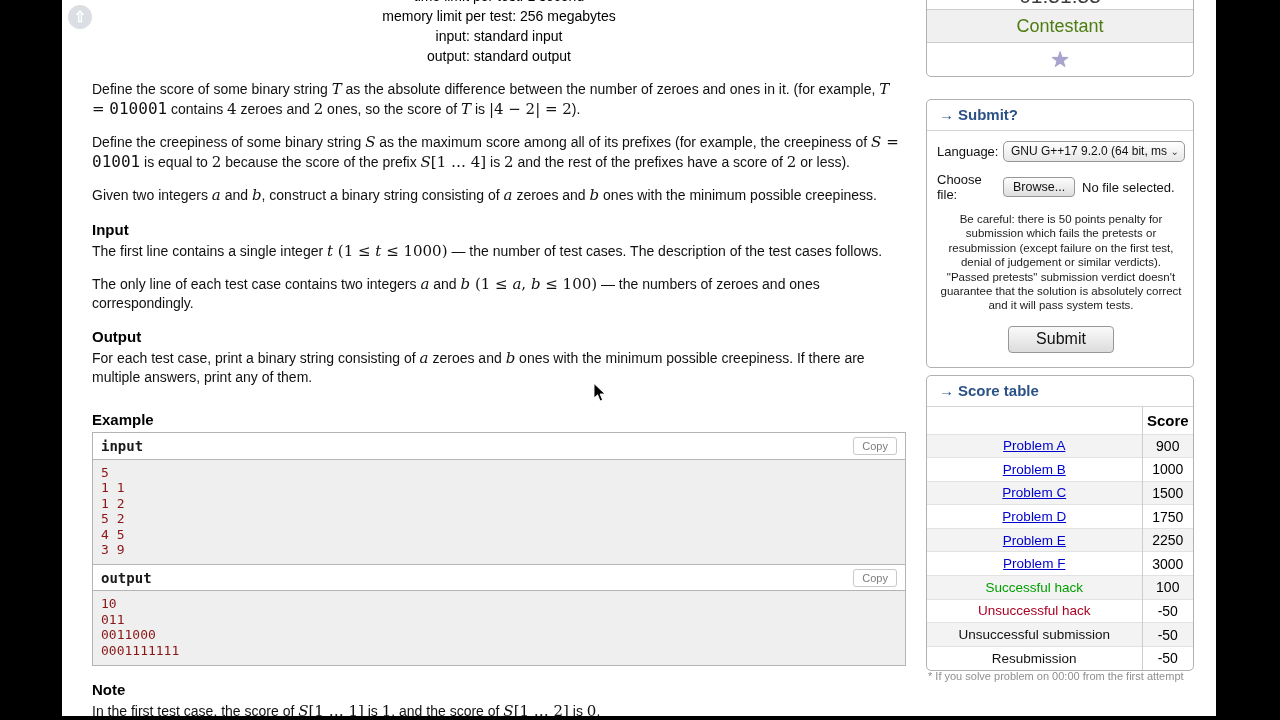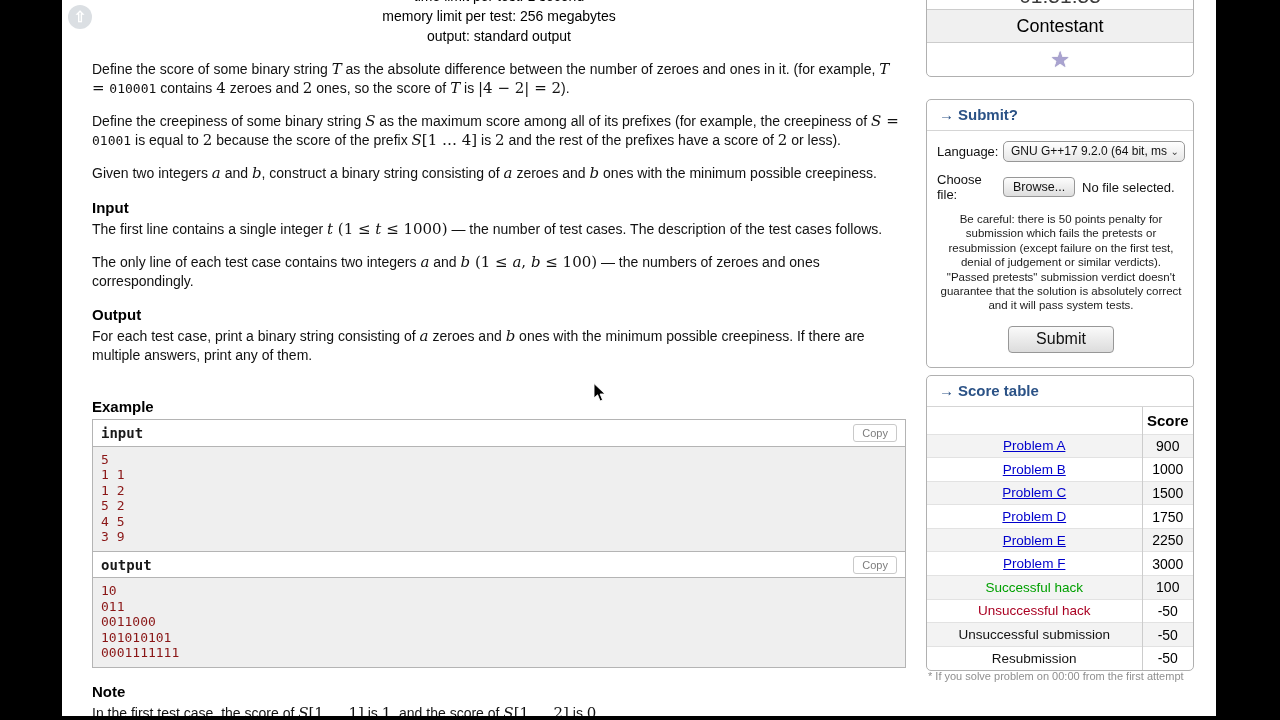--- a/index.html
+++ b/index.html
@@ -10,41 +10,41 @@
   .top-btn { position:absolute; left:6px; top:5px; width:24px; height:24px; border-radius:50%;
              background:#dbdfe3; color:#fff; display:flex; align-items:center; justify-content:center;
              font-size:15px; font-weight:bold; }
 
   
   .main-col { position:absolute; left:30px; top:0; width:814px; color:#111; }
   .header-block { margin-top:-14px; text-align:center; font-size:14px; line-height:20px; color:#000; }
   p.stmt { margin:14px 0; font-size:14px; line-height:19px; }
   .seg-m { font-family:"DejaVu Serif",serif; font-style:italic; font-size:15px; }
   .seg-n { font-family:"DejaVu Serif",serif; font-size:15px; }
-  .seg-c { font-family:"DejaVu Sans Mono",monospace; font-size:13px; }
+  .seg-c { font-family:"DejaVu Sans Mono",monospace; font-size:16px; }
   h3.sec { font-size:15px; font-weight:bold; margin-top:15px; margin-bottom:4px; color:#000; }
   h3.sec.inp { margin-top:16px; }
 
   
   .sample { border:1px solid #b4b4b4; margin-top:4px; }
   .sample-title { display:flex; justify-content:space-between; align-items:center;
                   padding:3px 8px; height:26px; background:#fff;
                   font-family:"DejaVu Sans Mono",monospace; font-weight:bold; font-size:14px; color:#1a1a1a; }
   .copy-btn { font-family:"Liberation Sans",sans-serif; font-weight:normal; font-size:11px; color:#7d7d7d;
               border:1px solid #c9c9c9; border-radius:3px; background:#fff; padding:2px 8px; }
   .sample-body { background:#efefef; border-top:1px solid #b4b4b4; padding:5px 8px 7px 8px;
                  font-family:"DejaVu Sans Mono",monospace; font-size:13px; line-height:15.4px; color:#8a1616; }
   .divider { border-top:1px solid #b4b4b4; }
 
   
   .sidebar { position:absolute; left:864px; top:0; width:268px; }
   .box { background:#fff; border:1px solid #b0b0b0; border-radius:5px; overflow:hidden; }
   .contest-box { position:absolute; left:0; top:-27px; width:268px; }
   .timer-row  { height:36px; line-height:44px; text-align:center; font-size:21px; color:#3c3c3c; border-bottom:1px solid #ccc; }
-  .role-row   { height:33px; line-height:33px; text-align:center; font-size:18px; color:#000000; background:#f0f0f0; border-bottom:1px solid #ccc; }
+  .role-row   { height:33px; line-height:33px; text-align:center; font-size:18px; color:#4d7c0f; background:#f0f0f0; border-bottom:1px solid #ccc; }
   .star-row   { height:33px; display:flex; align-items:center; justify-content:center; }
   .star-glyph { font-size:22px; color:#a9a3d0; text-shadow:0 0 1px #7d76a8; line-height:22px; }
 
   .caption { padding:6px 12px 7px 12px; font-size:15px; font-weight:bold; color:#2b5286; border-bottom:1px solid #d5d5d5; }
   .caption .arrow { font-weight:normal; margin-right:4px; }
 
   .submit-box { position:absolute; left:0; top:99px; width:268px; }
   .submit-body { padding:10px 8px 10px 10px; }
   .form-row { display:flex; align-items:center; margin-bottom:10px; }
   .form-label { font-size:13px; color:#111; width:66px; flex:0 0 66px; }
@@ -85,35 +85,36 @@
 <div class="page">
 
   <div class="top-btn">
     <span>⇧</span>
   </div>
 
   <div class="main-col">
     <div class="header-block">
       <div>time limit per test: 1 second</div>
       <div>memory limit per test: 256 megabytes</div>
+      <div>input: standard input</div>
       <div>output: standard output</div>
     </div>
 
     <p class="stmt"><span class="seg-t">Define the score of some binary string </span><span class="seg-m">T</span><span class="seg-t"> as the absolute difference between the number of zeroes and ones in it. (for example, </span><span class="seg-m">T</span><span class="seg-n"> = </span><span class="seg-c">010001</span><span class="seg-t"> contains </span><span class="seg-n">4</span><span class="seg-t"> zeroes and </span><span class="seg-n">2</span><span class="seg-t"> ones, so the score of </span><span class="seg-m">T</span><span class="seg-t"> is </span><span class="seg-n">|4 − 2| = 2</span><span class="seg-t">).</span></p>
     <p class="stmt"><span class="seg-t">Define the creepiness of some binary string </span><span class="seg-m">S</span><span class="seg-t"> as the maximum score among all of its prefixes (for example, the creepiness of </span><span class="seg-m">S</span><span class="seg-n"> = </span><span class="seg-c">01001</span><span class="seg-t"> is equal to </span><span class="seg-n">2</span><span class="seg-t"> because the score of the prefix </span><span class="seg-m">S</span><span class="seg-n">[1 … 4]</span><span class="seg-t"> is </span><span class="seg-n">2</span><span class="seg-t"> and the rest of the prefixes have a score of </span><span class="seg-n">2</span><span class="seg-t"> or less).</span></p>
     <p class="stmt"><span class="seg-t">Given two integers </span><span class="seg-m">a</span><span class="seg-t"> and </span><span class="seg-m">b</span><span class="seg-t">, construct a binary string consisting of </span><span class="seg-m">a</span><span class="seg-t"> zeroes and </span><span class="seg-m">b</span><span class="seg-t"> ones with the minimum possible creepiness.</span></p>
 
     <h3 class="sec inp">Input</h3>
     <p class="stmt" style="margin-top:4px"><span class="seg-t">The first line contains a single integer </span><span class="seg-m">t</span><span class="seg-n"> (1 ≤ </span><span class="seg-m">t</span><span class="seg-n"> ≤ 1000)</span><span class="seg-t"> — the number of test cases. The description of the test cases follows.</span></p>
     <p class="stmt"><span class="seg-t">The only line of each test case contains two integers </span><span class="seg-m">a</span><span class="seg-t"> and </span><span class="seg-m">b</span><span class="seg-n"> (1 ≤ </span><span class="seg-m">a</span><span class="seg-n">, </span><span class="seg-m">b</span><span class="seg-n"> ≤ 100)</span><span class="seg-t"> — the numbers of zeroes and ones correspondingly.</span></p>
 
     <h3 class="sec">Output</h3>
     <p class="stmt" style="margin-top:4px"><span class="seg-t">For each test case, print a binary string consisting of </span><span class="seg-m">a</span><span class="seg-t"> zeroes and </span><span class="seg-m">b</span><span class="seg-t"> ones with the minimum possible creepiness. If there are multiple answers, print any of them.</span></p>
 
-    <h3 class="sec" style="margin-top:33px">Example</h3>
+    <h3 class="sec" style="margin-top:24px">Example</h3>
 
     <div class="sample">
       <div class="sample-title">
         <span>input</span>
         <button class="copy-btn">Copy</button>
       </div>
       <div class="sample-body">
           <div class="code-line">5</div>
           <div class="code-line">1 1</div>
           <div class="code-line">1 2</div>
@@ -122,21 +123,20 @@
           <div class="code-line">3 9</div>
         </div>
       <div class="sample-title divider">
         <span>output</span>
         <button class="copy-btn">Copy</button>
       </div>
       <div class="sample-body">
           <div class="code-line">10</div>
           <div class="code-line">011</div>
           <div class="code-line">0011000</div>
-          <div class="code-line">101010101</div>
           <div class="code-line">0001111111</div>
         </div>
     </div>
 
     <h3 class="sec">Note</h3>
     <p class="stmt" style="margin-top:4px"><span class="seg-t">In the first test case, the score of </span><span class="seg-m">S</span><span class="seg-n">[1 … 1]</span><span class="seg-t"> is </span><span class="seg-n">1</span><span class="seg-t">, and the score of </span><span class="seg-m">S</span><span class="seg-n">[1 … 2]</span><span class="seg-t"> is </span><span class="seg-n">0</span><span class="seg-t">.</span></p>
 
   </div>
 
   <div class="sidebar">

